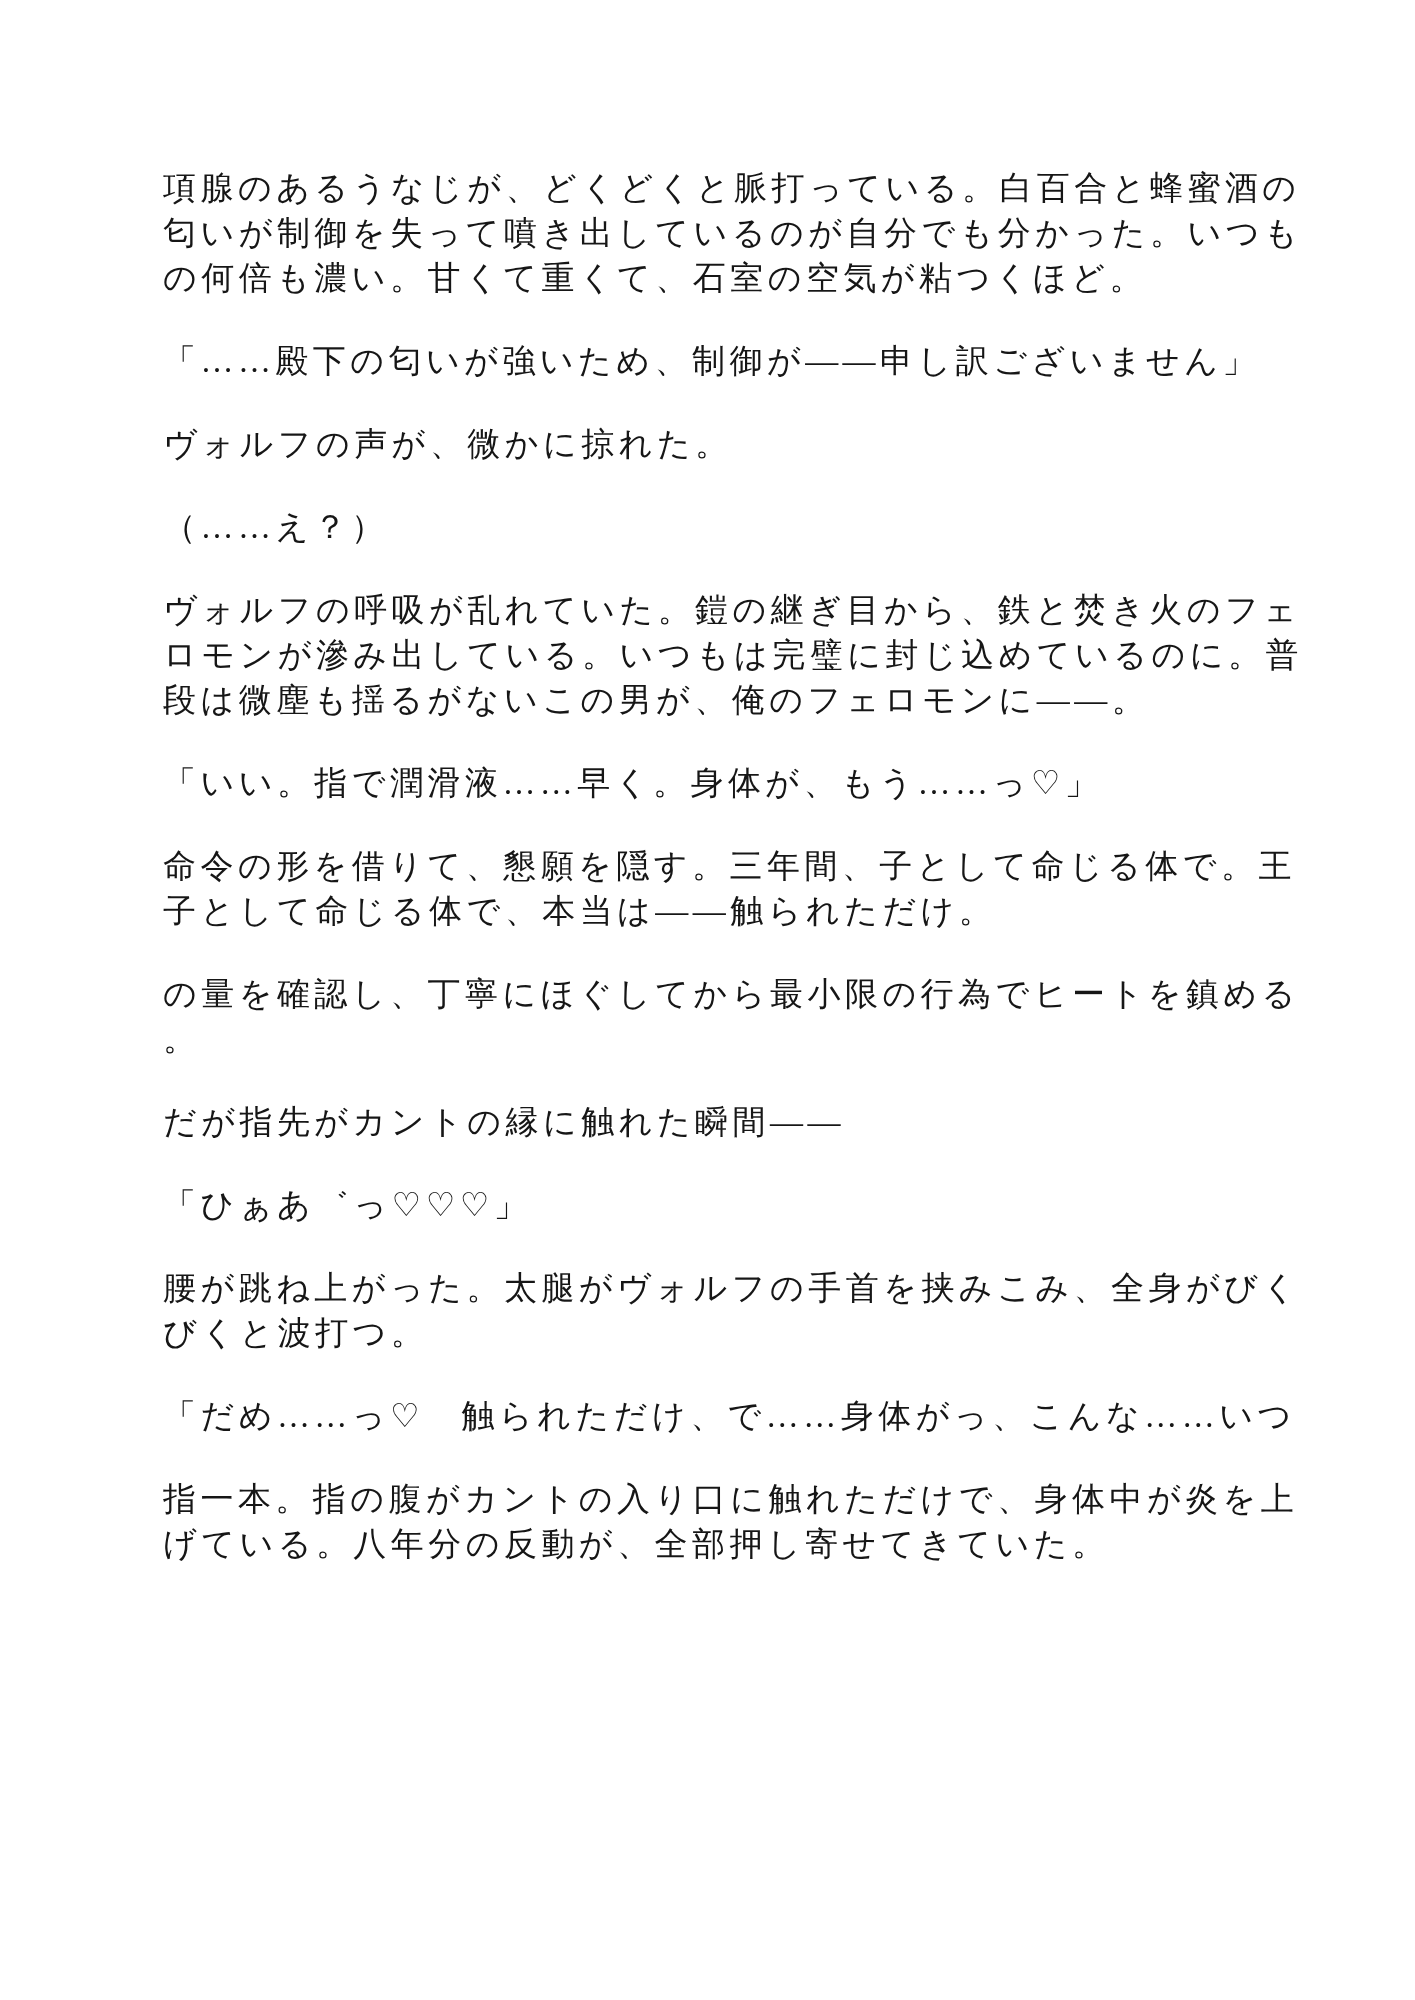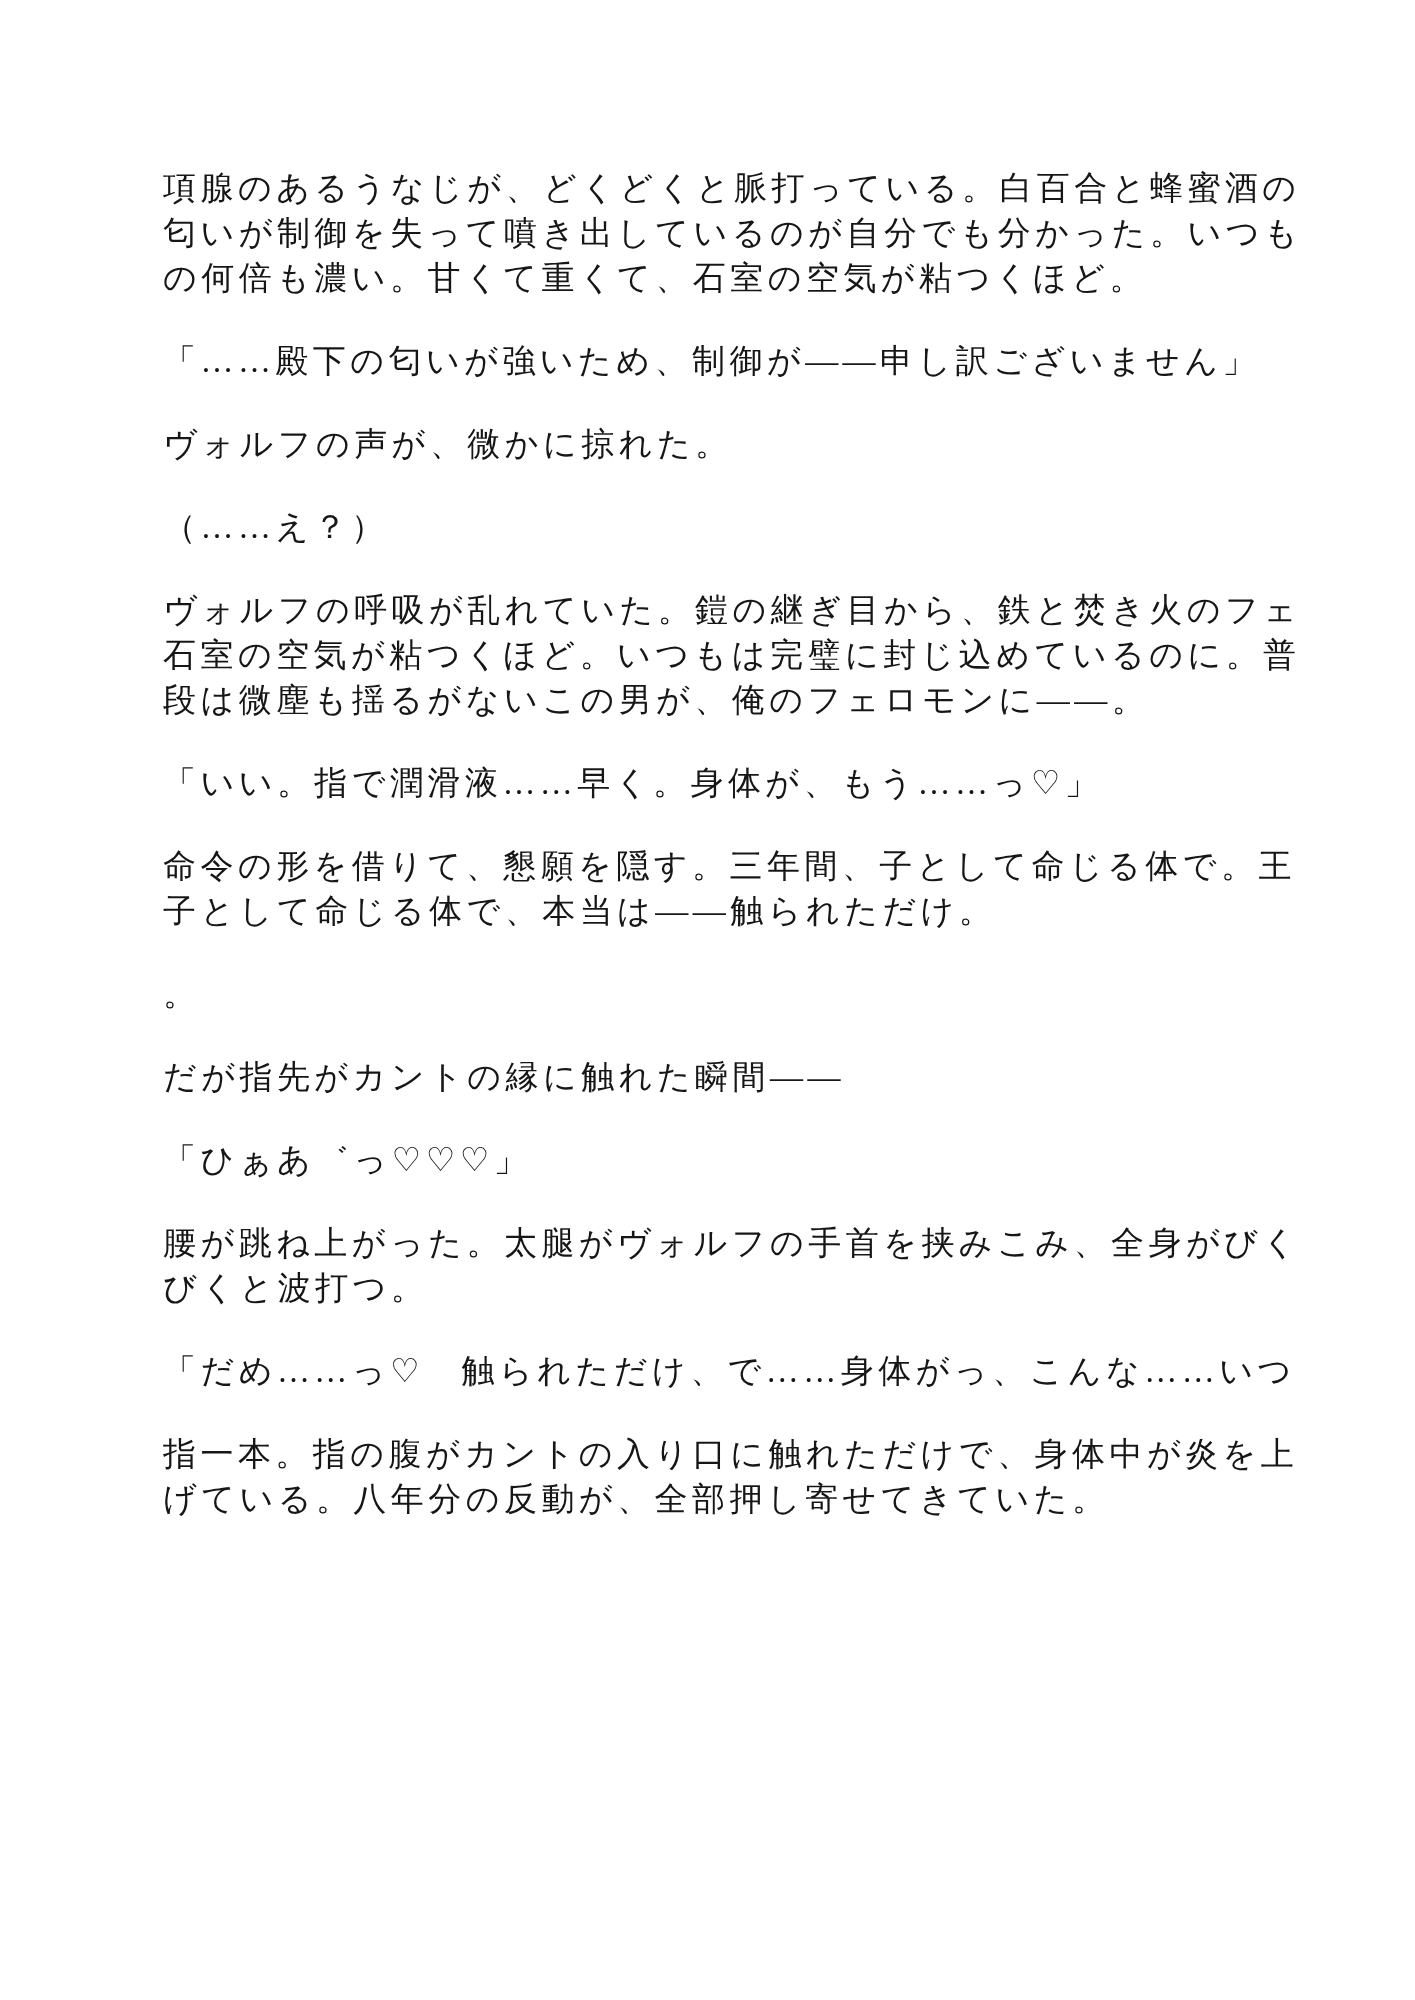--- a/index.html
+++ b/index.html
@@ -49,31 +49,32 @@
         <div class="line">「……殿下の匂いが強いため、制御が——申し訳ございません」</div>
       </div>
       <div class="para">
         <div class="line">ヴォルフの声が、微かに掠れた。</div>
       </div>
       <div class="para">
         <div class="line">（……え？）</div>
       </div>
       <div class="para">
         <div class="line">ヴォルフの呼吸が乱れていた。鎧の継ぎ目から、鉄と焚き火のフェ</div>
-        <div class="line">石室の空気が粘つくほど。いつもは完璧に封じ込めているのに。普</div>
+        <div class="line">ロモンが滲み出している。いつもは完璧に封じ込めているのに。普</div>
         <div class="line">段は微塵も揺るがないこの男が、俺のフェロモンに——。</div>
       </div>
       <div class="para">
         <div class="line">「いい。指で潤滑液……早く。身体が、もう……っ♡」</div>
       </div>
       <div class="para">
         <div class="line">命令の形を借りて、懇願を隠す。三年間、子として命じる体で。王</div>
         <div class="line">子として命じる体で、本当は——触られただけ。</div>
       </div>
       <div class="para">
+        <div class="line">の量を確認し、丁寧にほぐしてから最小限の行為でヒートを鎮める</div>
         <div class="line">。</div>
       </div>
       <div class="para">
         <div class="line">だが指先がカントの縁に触れた瞬間——</div>
       </div>
       <div class="para">
         <div class="line">「ひぁあ゛っ♡♡♡」</div>
       </div>
       <div class="para">
         <div class="line">腰が跳ね上がった。太腿がヴォルフの手首を挟みこみ、全身がびく</div>

